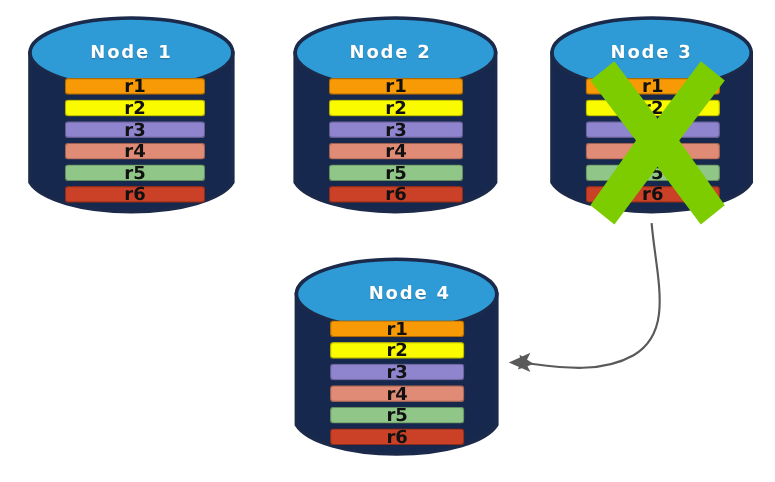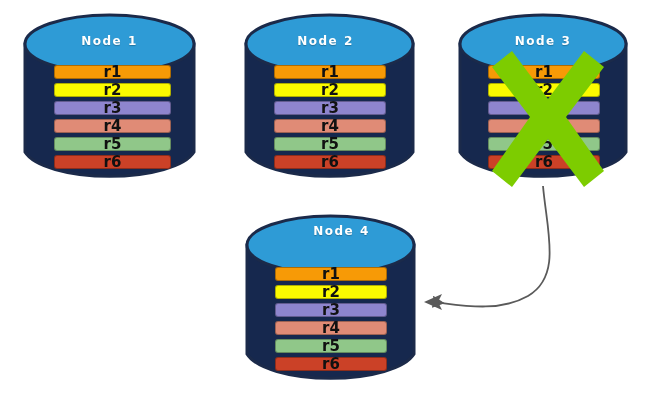--- a/index.html
+++ b/index.html
@@ -26,21 +26,21 @@
     top: 0;
     overflow: visible;
   }
   .node-label {
     position: absolute;
     left: 0;
     width: 100%;
     text-align: center;
     color: #ffffff;
     font-weight: bold;
-    font-size: 12px;
+    font-size: 15px;
     letter-spacing: 1.5px;
     text-shadow: 0 1px 1px rgba(0,0,0,0.25);
     pointer-events: none;
   }
   .rows {
     position: absolute;
     display: flex;
     flex-direction: column;
   }
   .row {
@@ -130,21 +130,21 @@
         </g>
       </svg>
     </div>
   </div>
 
   <div class="node" style="left:245px; top:214px; width:171px; height:171px;">
     <svg width="171" height="171" viewBox="0 0 171 171">
       <path d="M2,31 L2,140 A85.5,31 0 0 0 169,140 L169,31 Z" fill="#16284E" stroke="#1B2A4A" stroke-width="3"></path>
       <ellipse cx="85.5" cy="31" rx="83.5" ry="29" fill="#2E9BD6" stroke="#1B2A4A" stroke-width="3"></ellipse>
     </svg>
-    <div class="node-label" style="top:10px;padding-left:11px;">Node 4</div>
+    <div class="node-label" style="top:21px;padding-left:11px;">Node 4</div>
     <div class="rows" style="left:30px; top:53px; width:112px;">
       <div class="row" style="background:#F79A06;">r1</div>
       <div class="row" style="background:#FBFB00;">r2</div>
       <div class="row" style="background:#8E85CE;">r3</div>
       <div class="row" style="background:#E08B76;">r4</div>
       <div class="row" style="background:#90C789;">r5</div>
       <div class="row" style="background:#CB4127;">r6</div>
     </div>
   </div>
 

